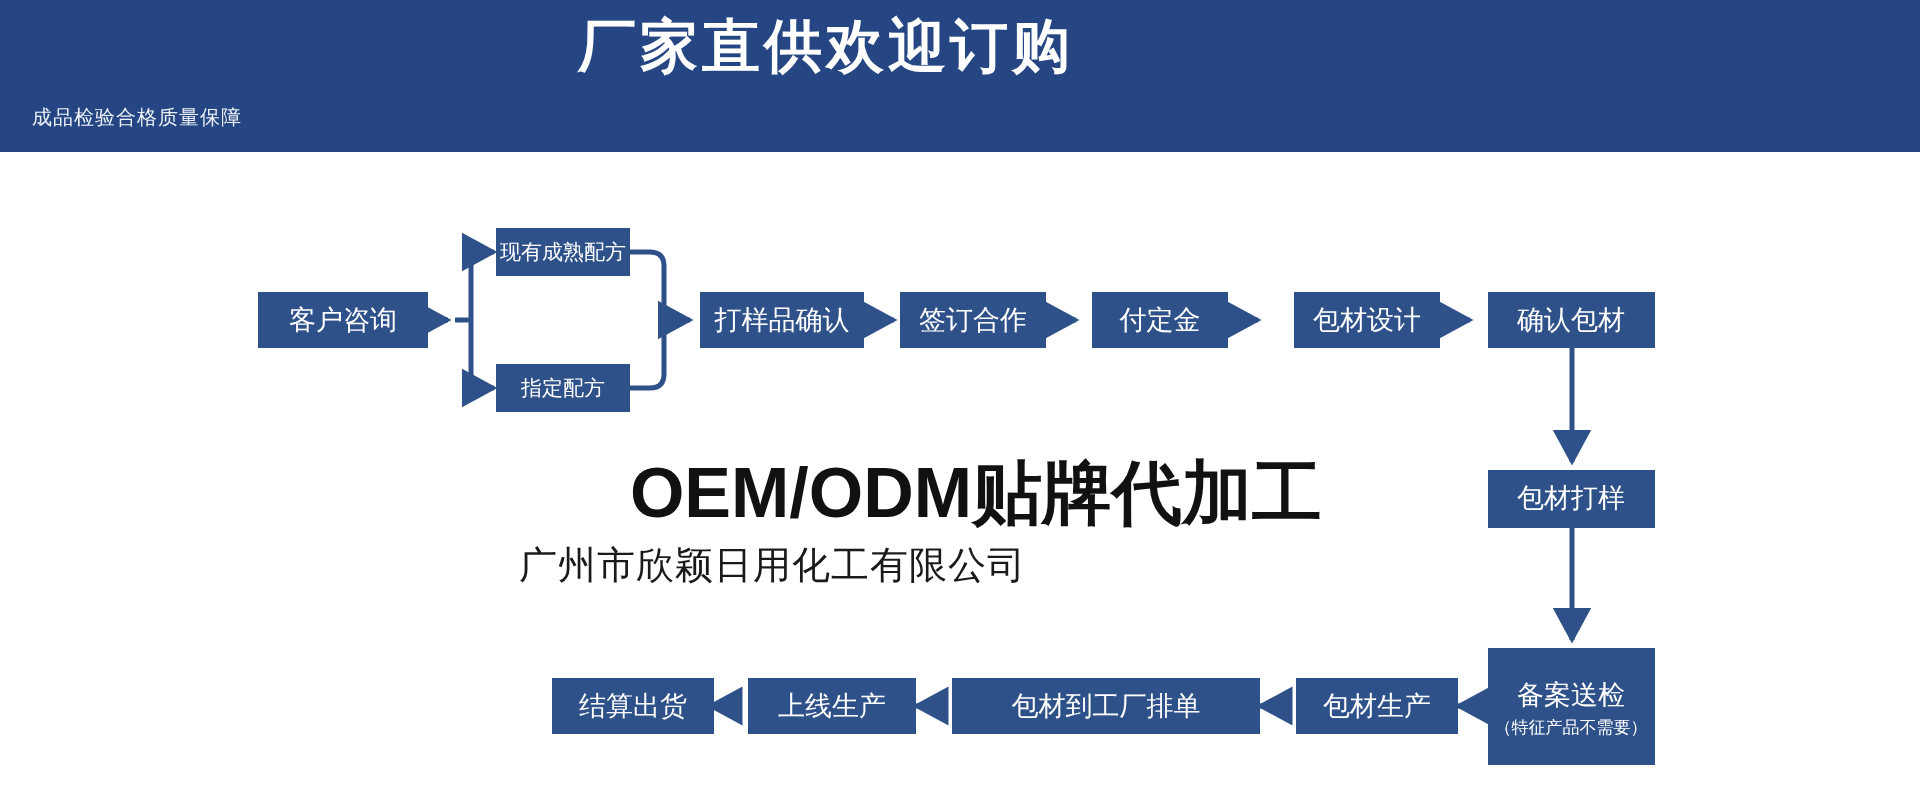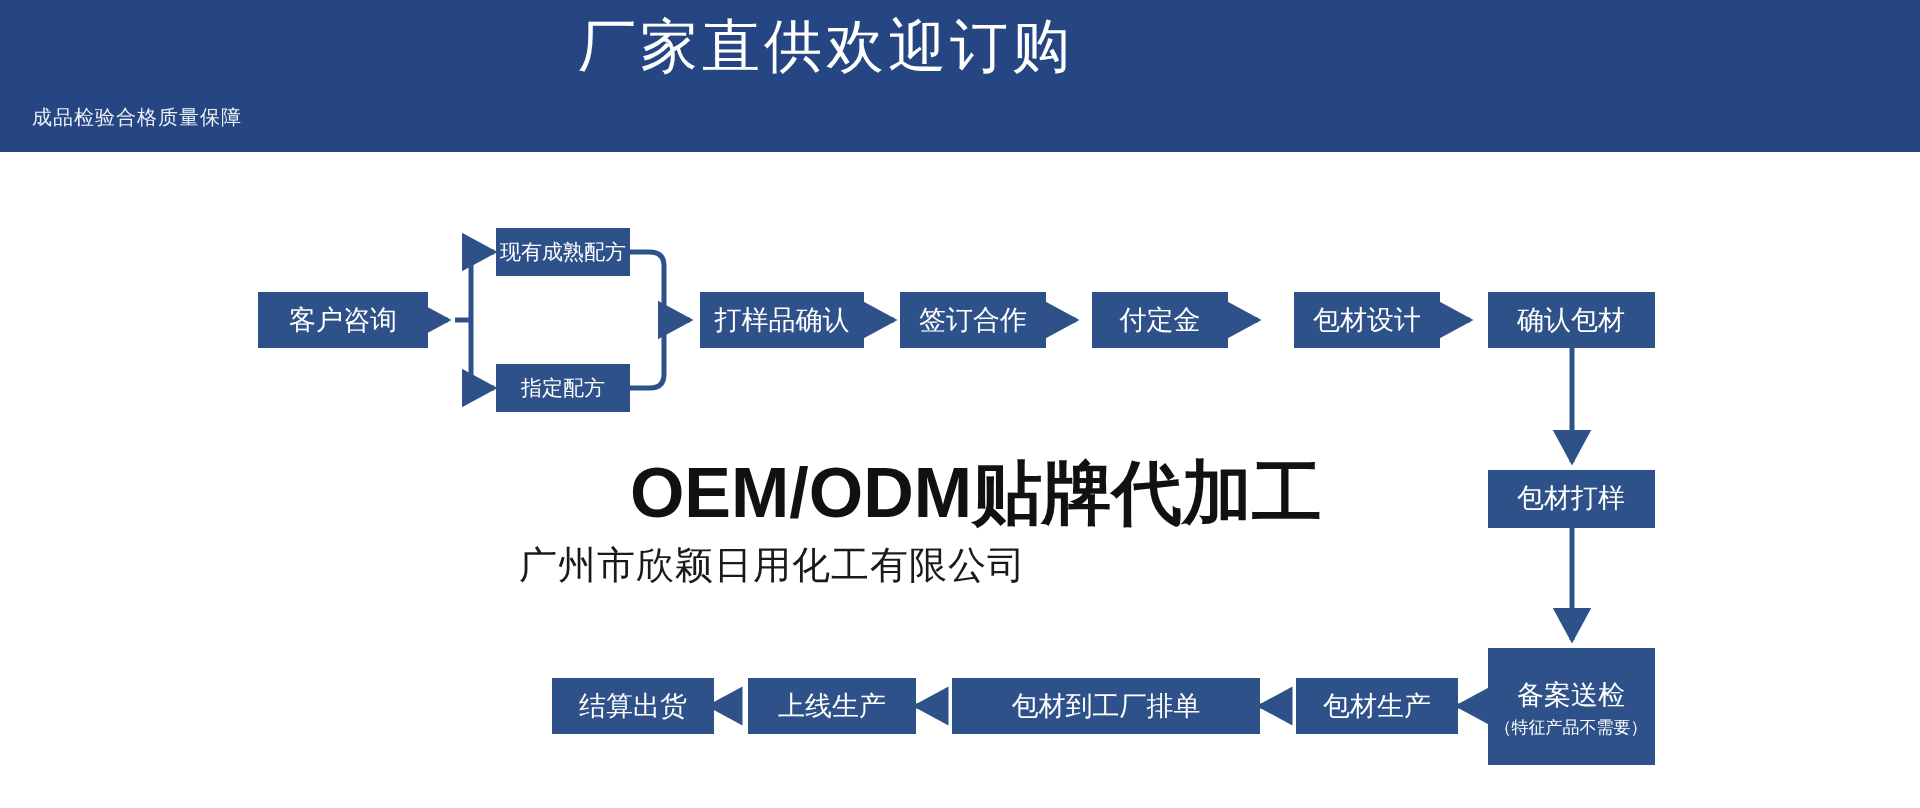--- a/index.html
+++ b/index.html
@@ -31,21 +31,21 @@
     box-sizing: border-box;
   }
   .header-title {
     position: absolute;
     left: 0;
     top: 10px;
     width: 1652px;
     text-align: center;
     color: #ffffff;
     font-size: 58px;
-    font-weight: normal;
+    font-weight: bold;
     letter-spacing: 4px;
     line-height: 72px;
     white-space: nowrap;
   }
   .header-subtitle {
     position: absolute;
     left: 0;
     top: 104px;
     width: 1920px;
     color: #eef1f7;

